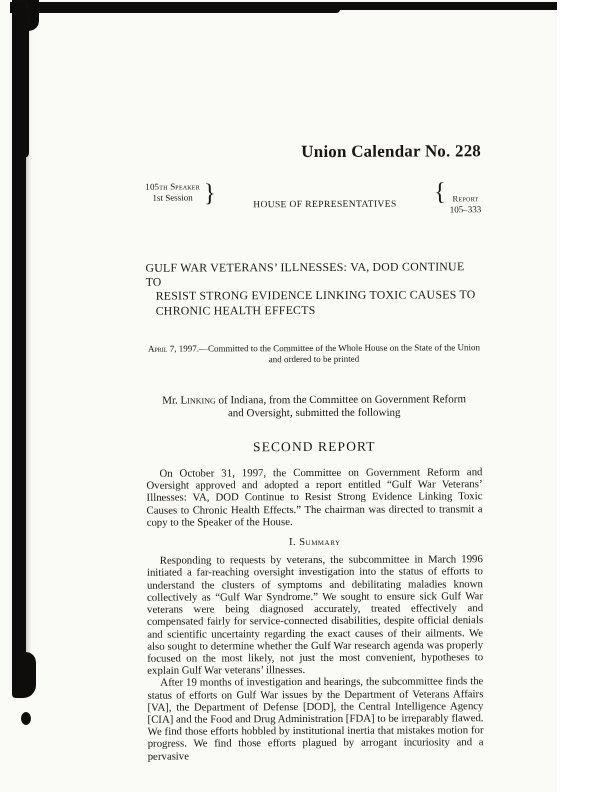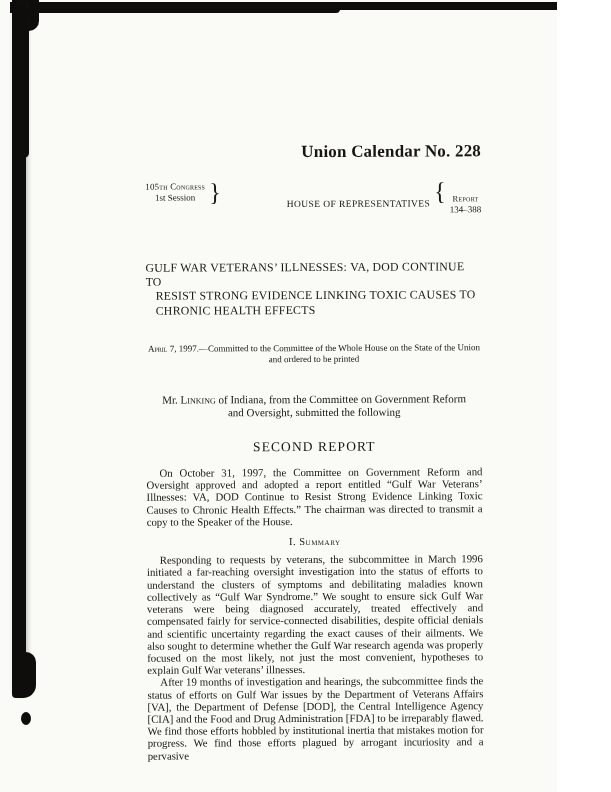--- a/index.html
+++ b/index.html
@@ -44,21 +44,21 @@
 
   .congress-row {
     margin-top:7px;
     display:flex; align-items:center;
   }
   .congress-left { text-align:center; line-height:1.25; font-size:9px; white-space:nowrap; }
   .congress-left .line1 { font-variant:small-caps; letter-spacing:0.2px; }
   .report-right { text-align:center; line-height:1.25; font-size:9px; white-space:nowrap;margin-top:25px; }
   .report-right .label { font-variant:small-caps; font-size:8.5px; letter-spacing:0.3px; }
   .brace { font-size:24px; line-height:22px; font-weight:400; padding:0 4px; transform:scaleY(1.05); }
-  .chamber { flex:1; text-align:right; font-size:9.5px; letter-spacing:0.4px; white-space:nowrap;margin-top:24px; }
+  .chamber { flex:1; text-align:center; font-size:9.5px; letter-spacing:0.4px; white-space:nowrap;margin-top:24px; }
 
   .doc-title { margin-top:44px; font-size:11.8px; line-height:14.3px; letter-spacing:0.25px; }
   .doc-title .cont { padding-left:10px; }
 
   .date-line {
     width:334px; margin:26px auto 0;
     font-size:9px; line-height:11px; text-align:center;
   }
   .submitted-line {
     width:316px; margin:28px auto 0;
@@ -90,29 +90,29 @@
   <div class="artifact a-left-wide"></div>
   <div class="artifact a-left-blob"></div>
   <div class="artifact a-left-dot"></div>
 
   <div class="content">
 
     <div class="calendar-no">Union Calendar No. 228</div>
 
     <div class="congress-row">
       <div class="congress-left">
-        <div class="line1">105th Congress</div>
+        <div class="line1">105th Speaker</div>
         <div class="it">1st Session</div>
       </div>
       <div class="brace">}</div>
       <div class="chamber">HOUSE OF REPRESENTATIVES</div>
       <div class="brace">{</div>
       <div class="report-right">
         <div class="label">Report</div>
-        <div>134–388</div>
+        <div>105–333</div>
       </div>
     </div>
 
     <div class="doc-title">
       <div>GULF WAR VETERANS’ ILLNESSES: VA, DOD CONTINUE TO</div>
       <div class="cont">RESIST STRONG EVIDENCE LINKING TOXIC CAUSES TO</div>
       <div class="cont">CHRONIC HEALTH EFFECTS</div>
     </div>
 
     <div class="date-line"><span class="sc">April 7, 1997.</span><span>—Committed to the Committee of the Whole House on the State of the Union and ordered to be printed</span></div>

